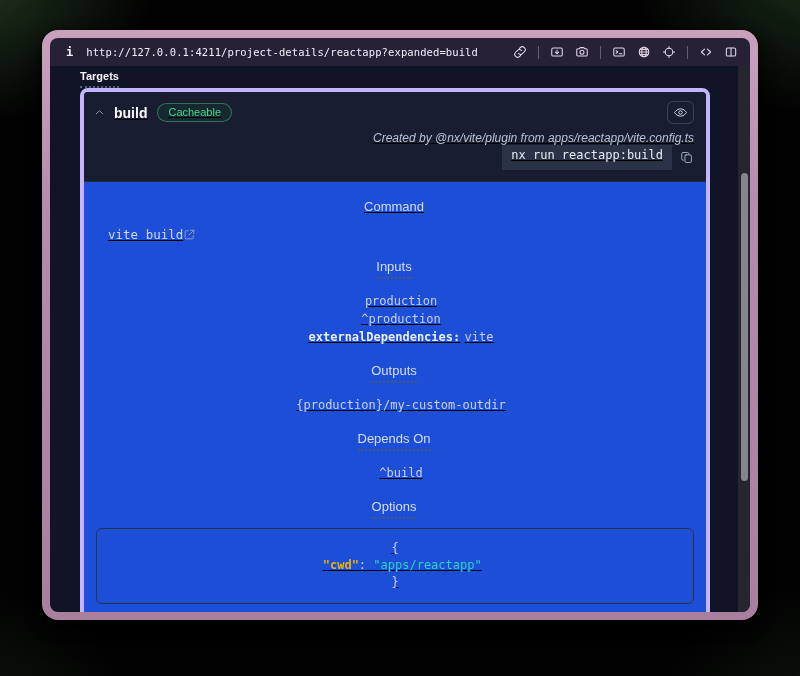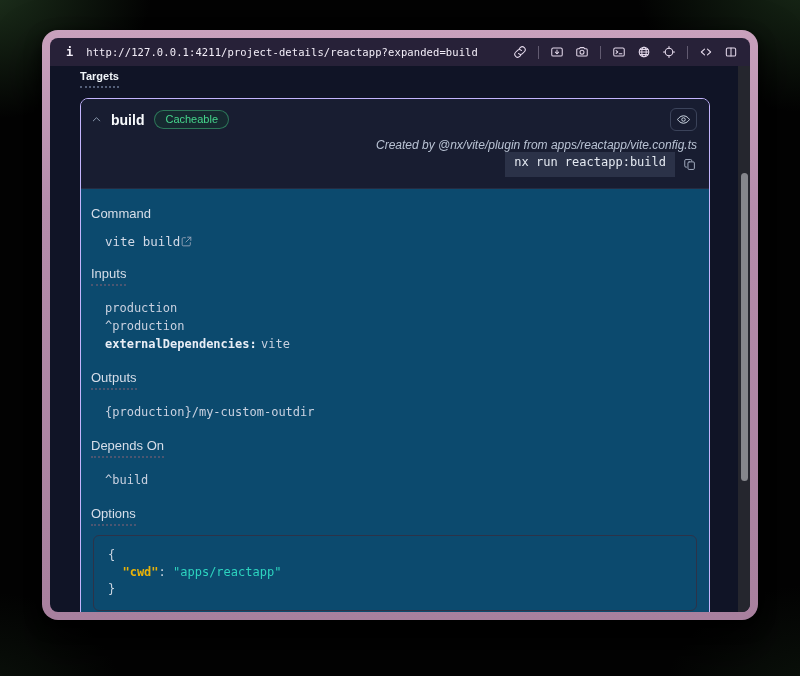--- a/index.html
+++ b/index.html
@@ -70,24 +70,24 @@
   .page-heading {
     margin-top: -7px;
     font-size: 11px; font-weight: bold; color: #f1f5f9;
     display: inline-block;
     border-bottom: 2px dotted #55607a;
     padding-bottom: 4px;
   }
 
   
   .card {
-    border: 1px solid #c4b5fd;
+    border: 4px solid #c4b5fd;
     border-radius: 8px;
-    margin-top: 10px;
     overflow: hidden;
+    text-decoration: underline;
   }
   .card-header {
     background: #181d31;
     border-bottom: 1px solid #252c42;
     padding: 9px 12px 11px 10px;
   }
   .header-row1 { display: flex; align-items: center; }
   .chev { display: flex; align-items: center; }
   .chev svg { width: 11px; height: 11px; stroke: #94a3b8; fill: none; stroke-width: 2; stroke-linecap: round; stroke-linejoin: round; }
   .target-title { font-size: 14px; font-weight: bold; color: #f8fafc; margin-left: 9px; }
@@ -116,21 +116,21 @@
   .run-chip {
     font-family: "DejaVu Sans Mono", monospace;
     font-size: 12px; color: #e5eaf2;
     background: #2b3248; border-radius: 0;
     padding: 3px 9px 8px;
     white-space: nowrap;
   }
   .copy-btn { display: flex; cursor: pointer; }
   .copy-btn svg { width: 14px; height: 15px; stroke: #aab4c6; fill: none; stroke-width: 1.6; stroke-linecap: round; stroke-linejoin: round; }
 
-  .card-body { background: #0c4a6e; padding: 17px 12px 28px 10px; }
+  .card-body { background: #1d4ed8; padding: 17px 12px 28px 10px; text-align: center; }
   .sec-heading {
     font-size: 13px; font-weight: 500; color: #d7dee9;
   }
   .sec-heading.dotted {
     display: inline-block;
     border-bottom: 2px dotted #4b5671;
     padding-bottom: 3px;
   }
   .sec-block { margin-bottom: 0; }
   .mono-item {

